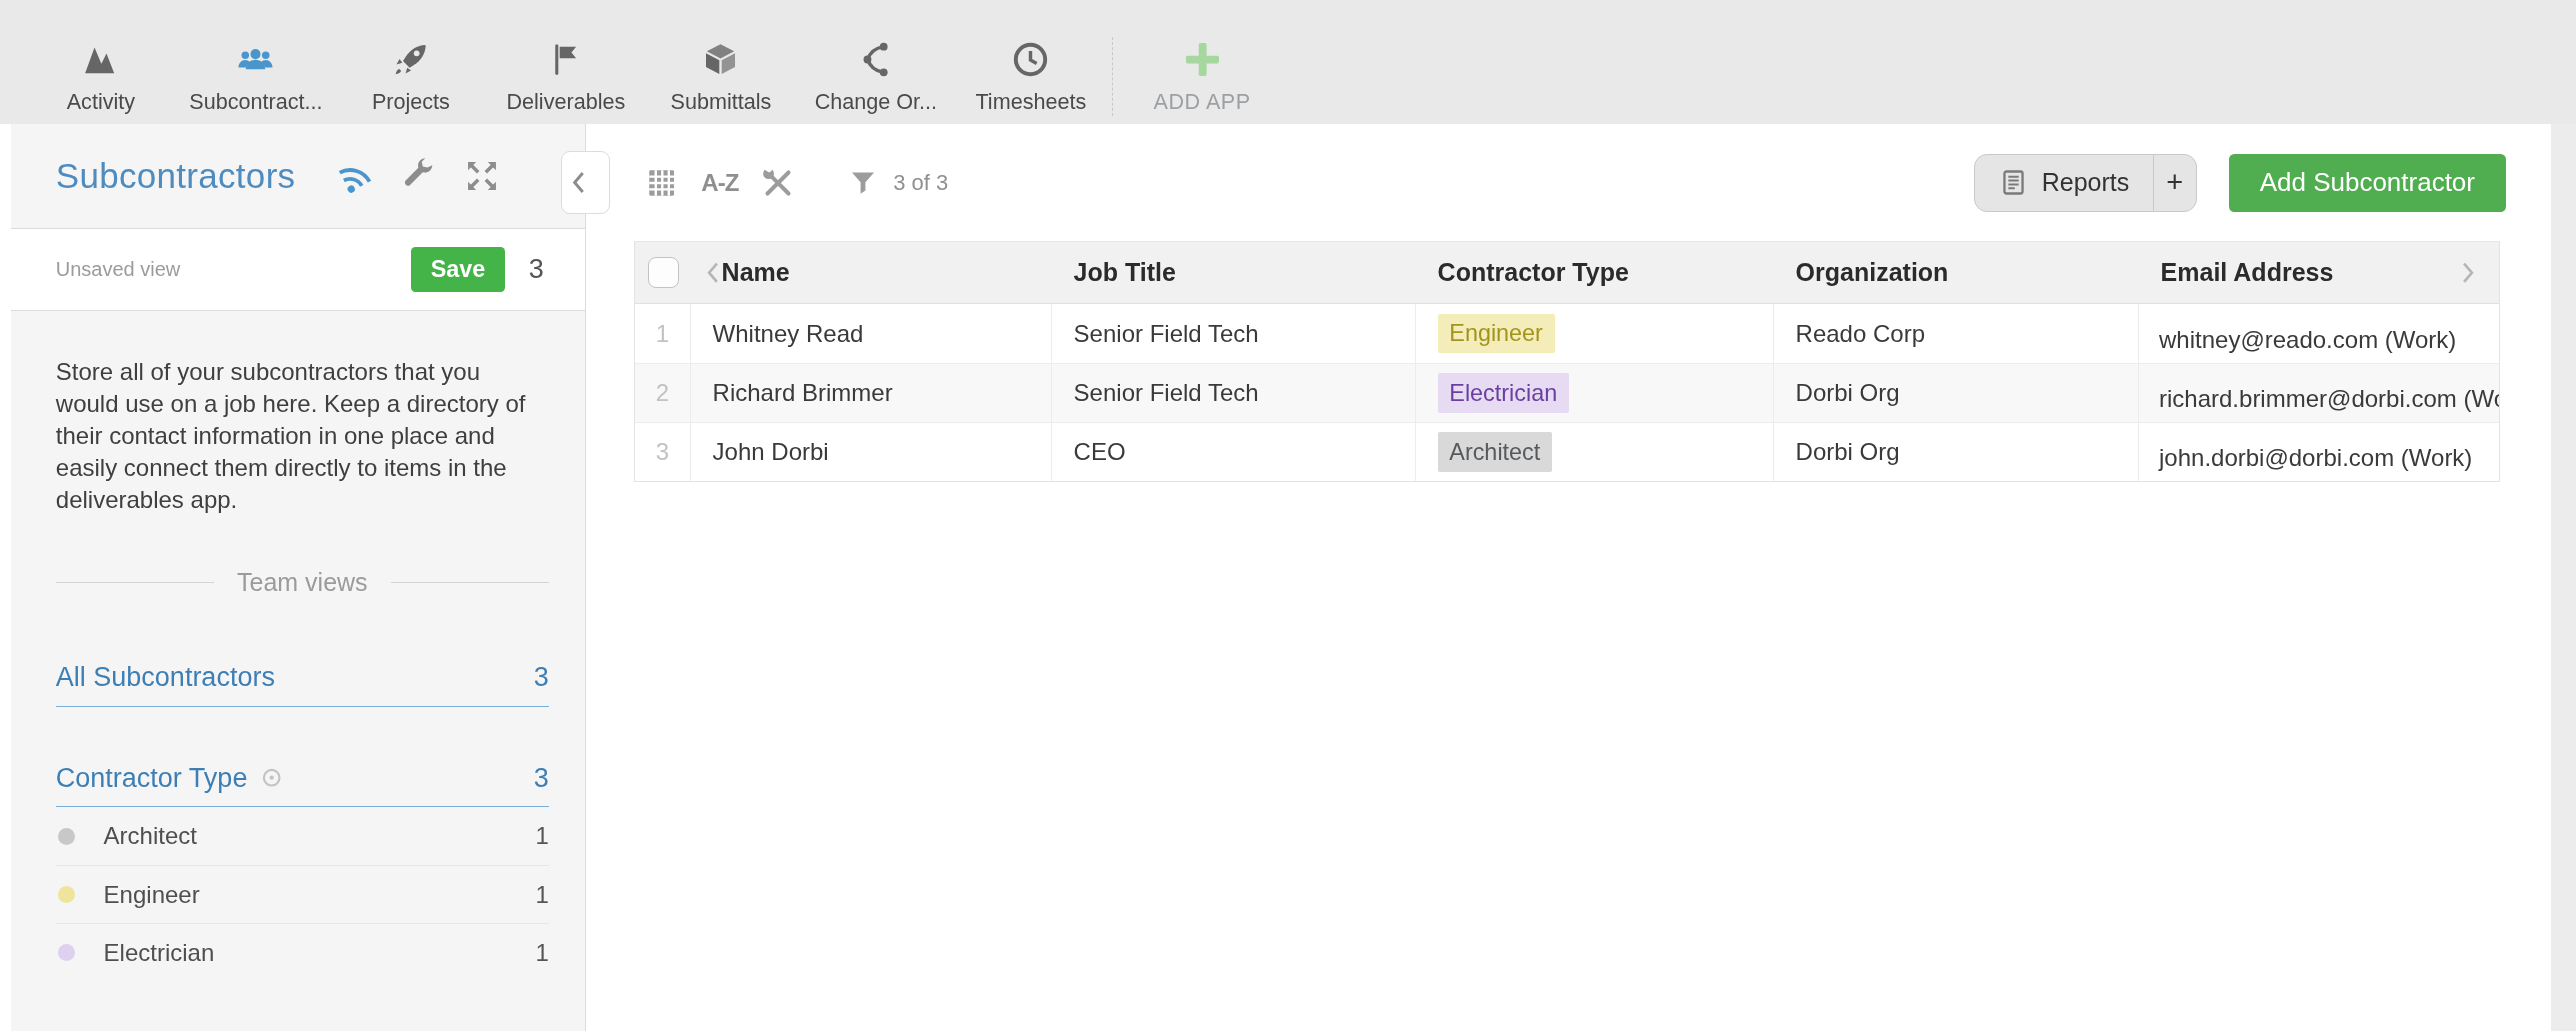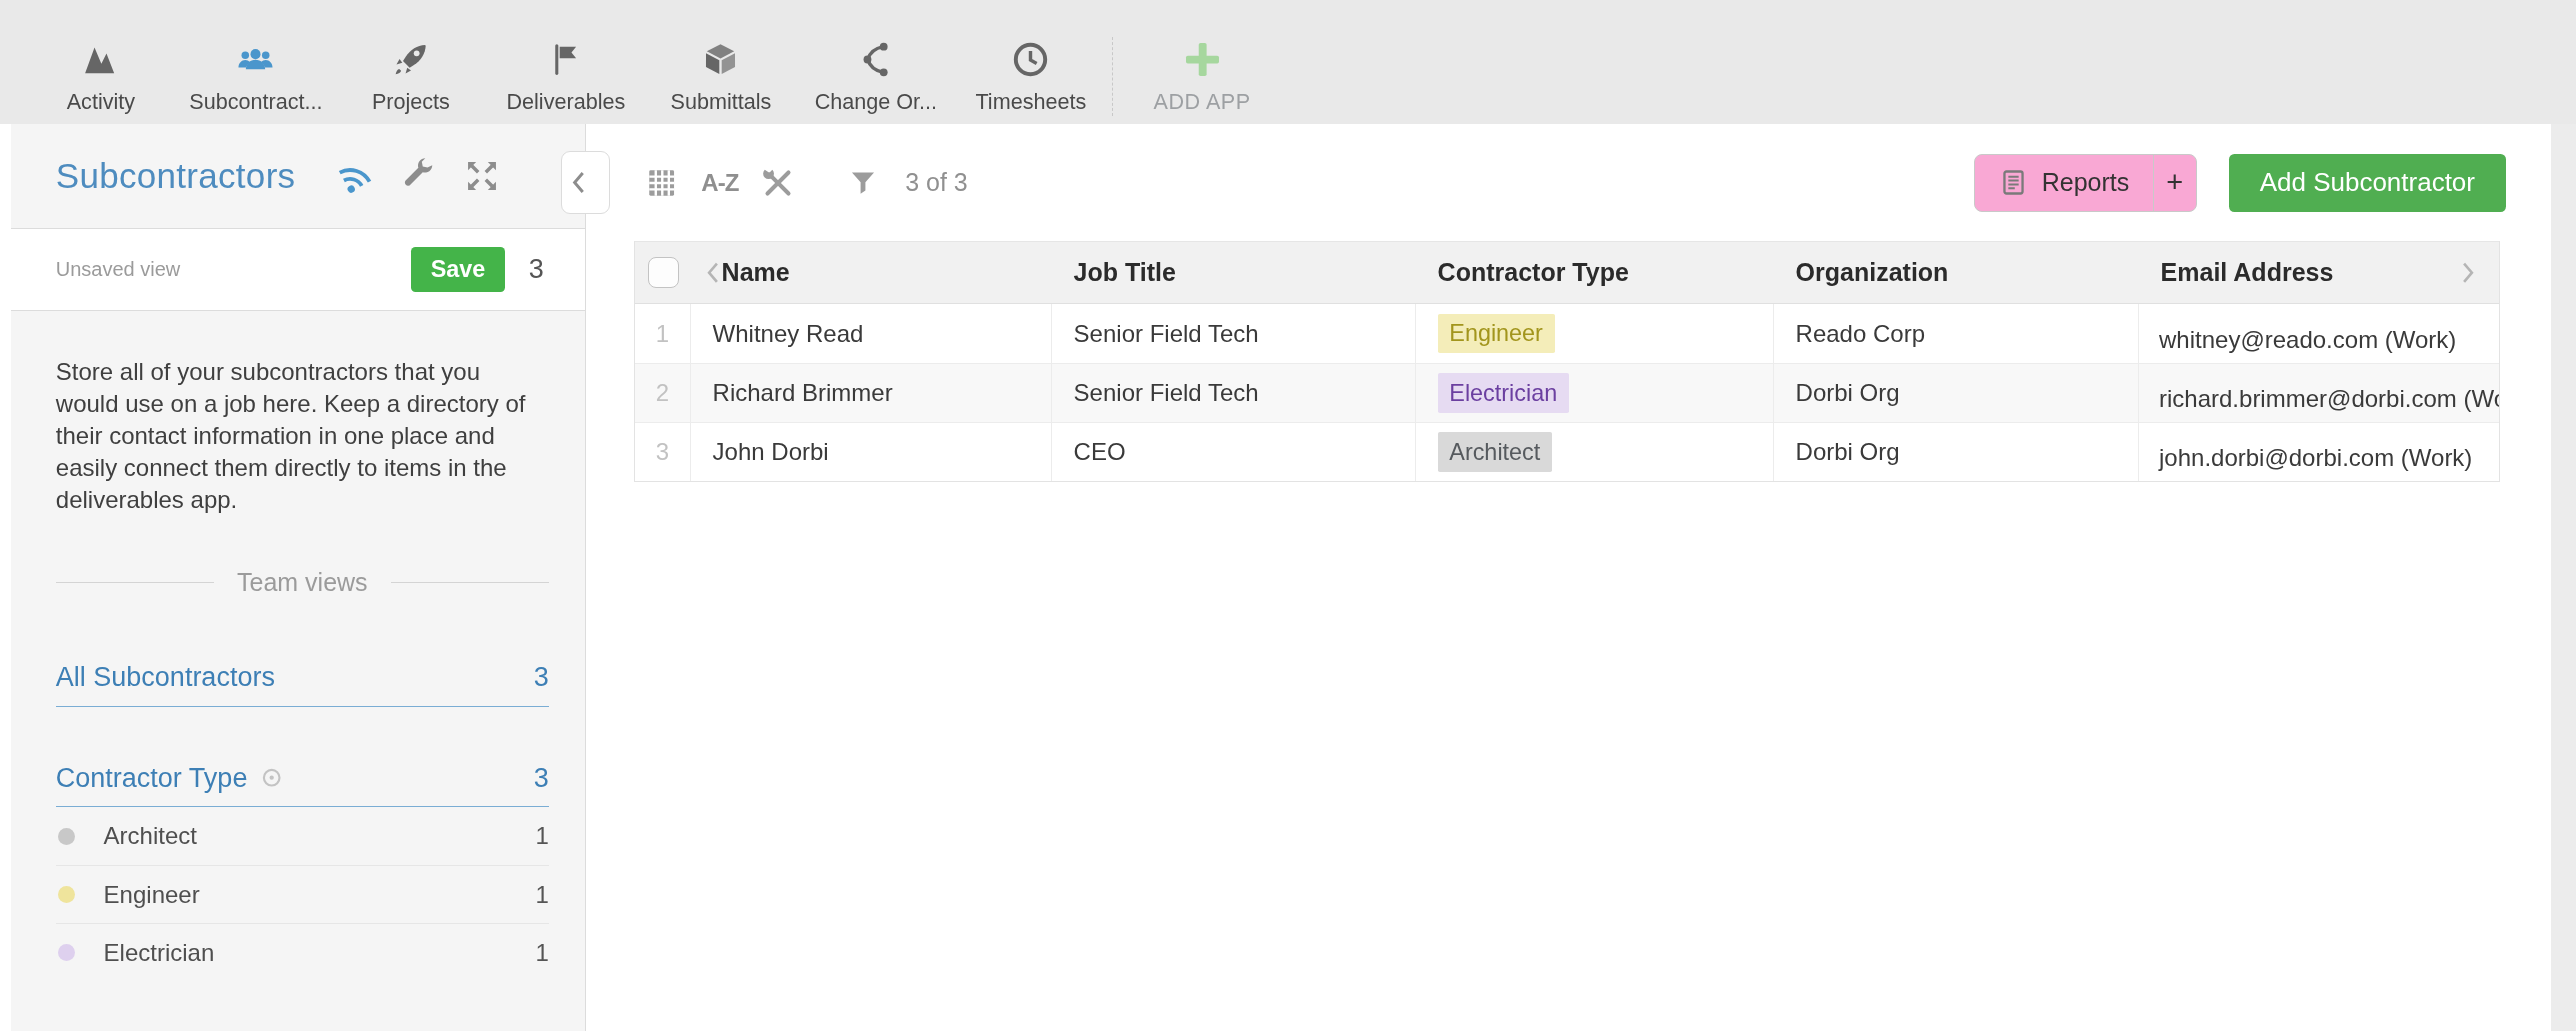--- a/index.html
+++ b/index.html
@@ -61,24 +61,24 @@
   .type-label { font-size:24px; color:#4f4f4f; }
   .type-count { margin-left:auto; font-size:24px; color:#555; }
 
   
   .main { position:absolute; left:586px; top:124px; right:25px; bottom:0; background:#ffffff; }
   .toolbar { position:relative; height:117px; display:flex; align-items:center; padding:0 45px 0 56px; }
   .tool-icon { width:40px; height:40px; display:flex; align-items:center; justify-content:center;
     margin-right:18px; cursor:pointer; }
   .az-text { font-size:24px; font-weight:bold; color:#8f8f8f; letter-spacing:-0.9px; }
   .filter-group { display:flex; align-items:center; margin-left:27px; }
-  .filter-status { font-size:25px; color:#909090; margin-left:15px; }
+  .filter-status { font-size:22px; color:#909090; margin-left:3px; }
   .toolbar-right { margin-left:auto; display:flex; align-items:center; }
   .reports-group { display:flex; align-items:stretch; height:58px; border:0.9px solid #c9c9c9;
-    border-radius:8px; overflow:hidden; background:#f9a8d4; }
+    border-radius:13px; overflow:hidden; background:#e5e5e5; }
   .reports-main { display:flex; align-items:center; gap:12.6px; padding:0 23.4px; cursor:pointer; }
   .reports-label { font-size:25px; color:#333; }
   .reports-plus { width:43px; display:flex; align-items:center; justify-content:center;
     border-left:0.9px solid #c9c9c9; font-size:29px; color:#333; cursor:pointer; }
   .add-btn { height:58px; margin-left:32px; padding:0 31px; border-radius:5.4px;
     display:flex; align-items:center; color:#fff; font-size:26px; cursor:pointer; }
 
   
   .table { position:absolute; left:48px; top:117px; width:1866px;
     border:0.9px solid #e3e3e3; border-top:none; background:#fff; }

